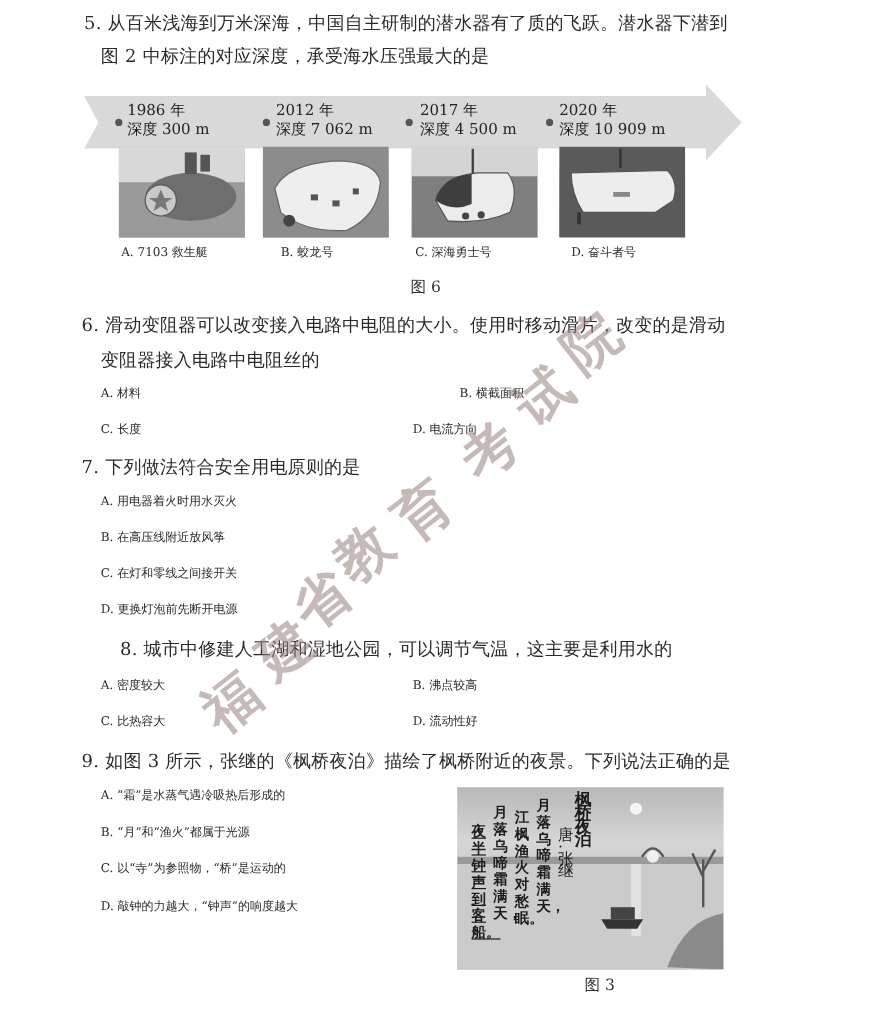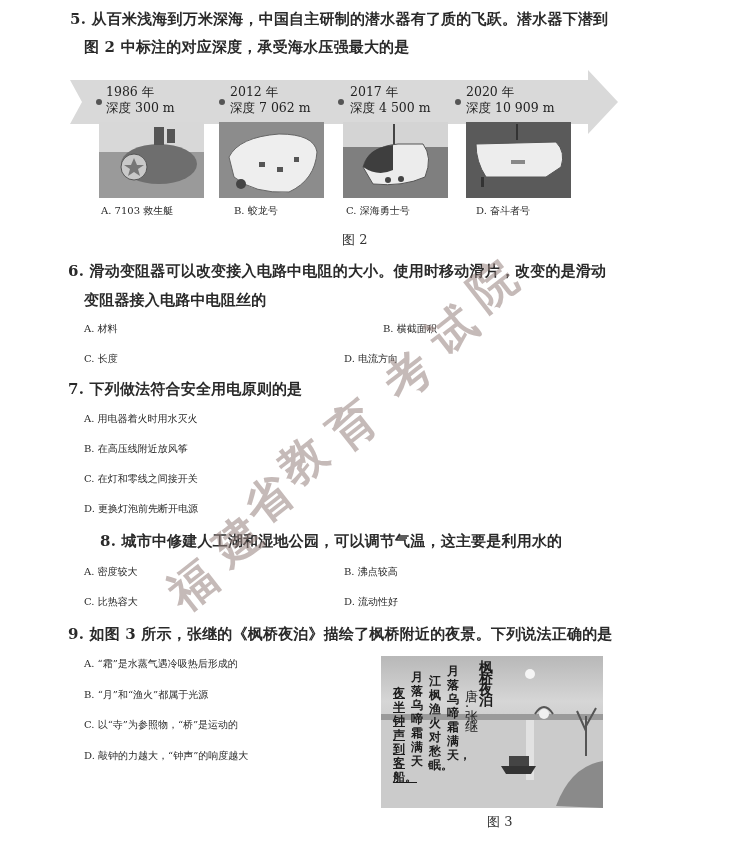--- a/index.html
+++ b/index.html
@@ -2,21 +2,21 @@
 <html><head>
 <meta charset="utf-8">
 <style>
   html, body { margin: 0; padding: 0; background: #ffffff; }
   body {
     width: 731px; height: 846px; position: relative; overflow: hidden;
     font-family: "DejaVu Serif", "Liberation Serif", serif;
     color: #2a2a2a;
   }
   .abs { position: absolute; }
-  .line { position: absolute; font-size: 15px; line-height: 18px; white-space: nowrap; letter-spacing: 0.2px; font-weight: bold; }
+  .line { position: absolute; font-size: 15px; line-height: 18px; white-space: nowrap; letter-spacing: 0.2px; }
   .opt { position: absolute; font-size: 10px; line-height: 18px; white-space: nowrap; }
   .caption { position: absolute; font-size: 13px; line-height: 16px; color: #333; }
 
   
   .timeline {
     position: absolute; left: 70px; top: 80px; width: 545px; height: 44px;
     background: #d9d9d9;
     clip-path: polygon(0 0, 520px 0, 545px 22px, 520px 44px, 0 44px, 12px 22px);
   }
   .tl-head {
@@ -121,21 +121,21 @@
     <path d="M10 22 L90 20 Q100 30 95 45 L80 55 L20 55 Q10 40 10 22 Z" fill="#ededed" stroke="#555" stroke-width="1"></path>
     <rect x="45" y="38" width="14" height="4" fill="#888"></rect>
     <rect x="15" y="55" width="3" height="10" fill="#333"></rect>
   </svg>
 </div>
 
 <div class="opt" style="left:101px; top:202px;">A. 7103 救生艇</div>
 <div class="opt" style="left:234px; top:202px;">B. 蛟龙号</div>
 <div class="opt" style="left:346px; top:202px;">C. 深海勇士号</div>
 <div class="opt" style="left:476px; top:202px;">D. 奋斗者号</div>
-<div class="caption" style="left:342px; top:232px;">图 2</div>
+<div class="caption" style="left:342px; top:232px;">图 6</div>
 
 <div class="line" style="left:68px; top:262px;">6. 滑动变阻器可以改变接入电路中电阻的大小。使用时移动滑片，改变的是滑动</div>
 <div class="line" style="left:84px; top:291px;">变阻器接入电路中电阻丝的</div>
 <div class="opt" style="left:84px; top:320px;">A. 材料</div>
 <div class="opt" style="left:344px; top:320px;margin-left:39px;">B. 横截面积</div>
 <div class="opt" style="left:84px; top:350px;">C. 长度</div>
 <div class="opt" style="left:344px; top:350px;">D. 电流方向</div>
 
 <div class="line" style="left:68px; top:380px;">7. 下列做法符合安全用电原则的是</div>
 <div class="opt" style="left:84px; top:410px;">A. 用电器着火时用水灭火</div>

